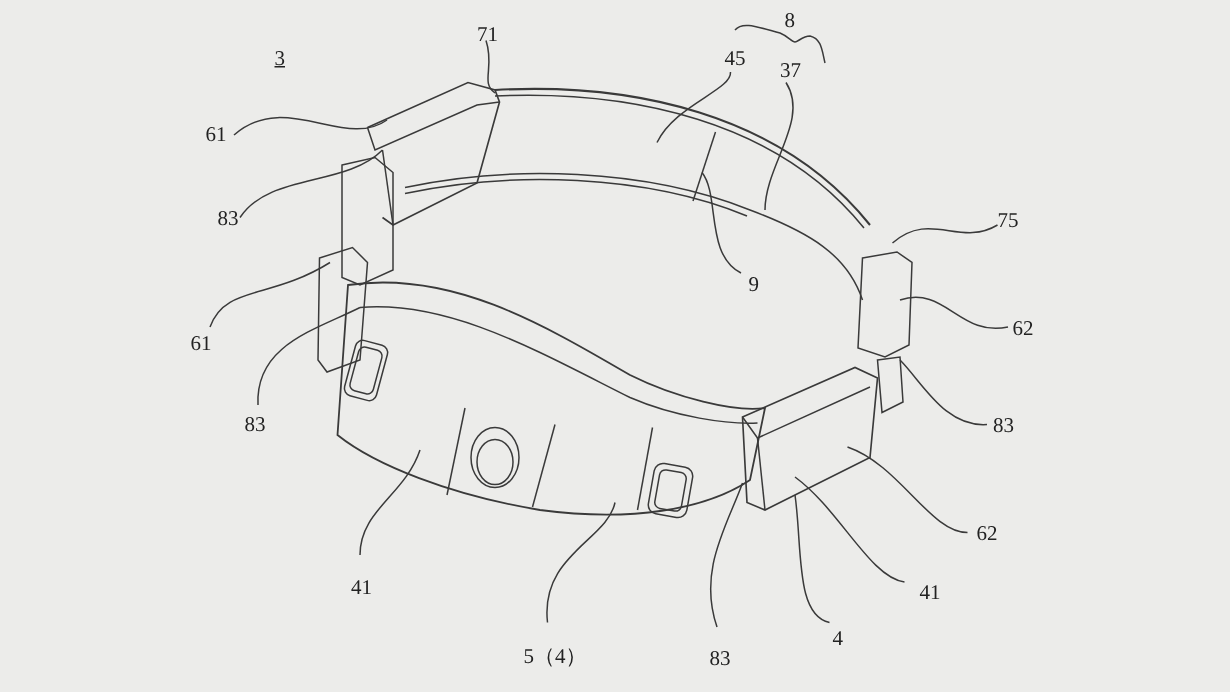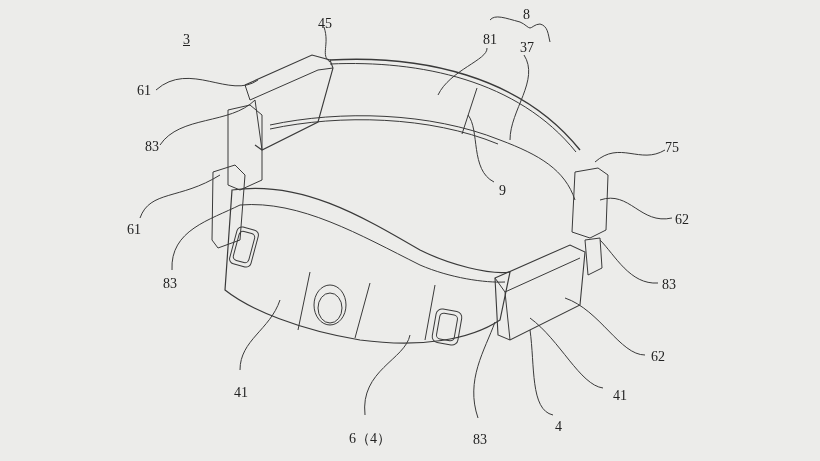--- a/index.html
+++ b/index.html
@@ -65,31 +65,31 @@
   <path d="M645 355 C 620 355, 600 310, 565 298"></path>
   <path d="M603 388 C 580 385, 560 340, 530 318"></path>
   <path d="M365 415 C 360 370, 405 360, 410 335"></path>
   <path d="M478 418 C 465 380, 485 350, 495 322"></path>
   <path d="M553 415 C 530 410, 535 365, 530 330"></path>
 
   <path d="M490 20 C 495 14, 505 18, 520 22 C 525 24, 528 28, 530 28 C 532 28, 535 24, 540 24 C 548 26, 548 34, 550 42"></path>
 </svg>
 
 <span class="lbl fig" style="left:183px;top:33px">3</span>
-<span class="lbl" style="left:318px;top:17px">45</span>
+<span class="lbl" style="left:318px;top:17px">71</span>
 <span class="lbl" style="left:523px;top:8px">8</span>
-<span class="lbl" style="left:483px;top:33px">81</span>
+<span class="lbl" style="left:483px;top:33px">45</span>
 <span class="lbl" style="left:520px;top:41px">37</span>
 <span class="lbl" style="left:137px;top:84px">61</span>
 <span class="lbl" style="left:145px;top:140px">83</span>
 <span class="lbl" style="left:499px;top:184px">9</span>
 <span class="lbl" style="left:665px;top:141px">75</span>
 <span class="lbl" style="left:127px;top:223px">61</span>
 <span class="lbl" style="left:675px;top:213px">62</span>
 <span class="lbl" style="left:163px;top:277px">83</span>
 <span class="lbl" style="left:662px;top:278px">83</span>
 <span class="lbl" style="left:234px;top:386px">41</span>
 <span class="lbl" style="left:651px;top:350px">62</span>
 <span class="lbl" style="left:613px;top:389px">41</span>
-<span class="lbl" style="left:349px;top:432px">6（4）</span>
+<span class="lbl" style="left:349px;top:432px">5（4）</span>
 <span class="lbl" style="left:473px;top:433px">83</span>
 <span class="lbl" style="left:555px;top:420px">4</span>
 </div>
 
 </body></html>

